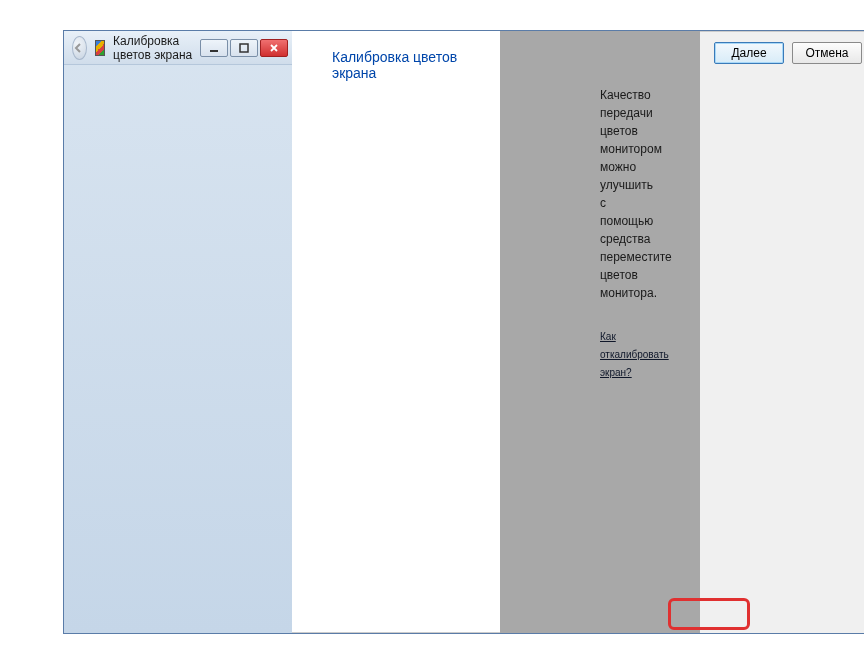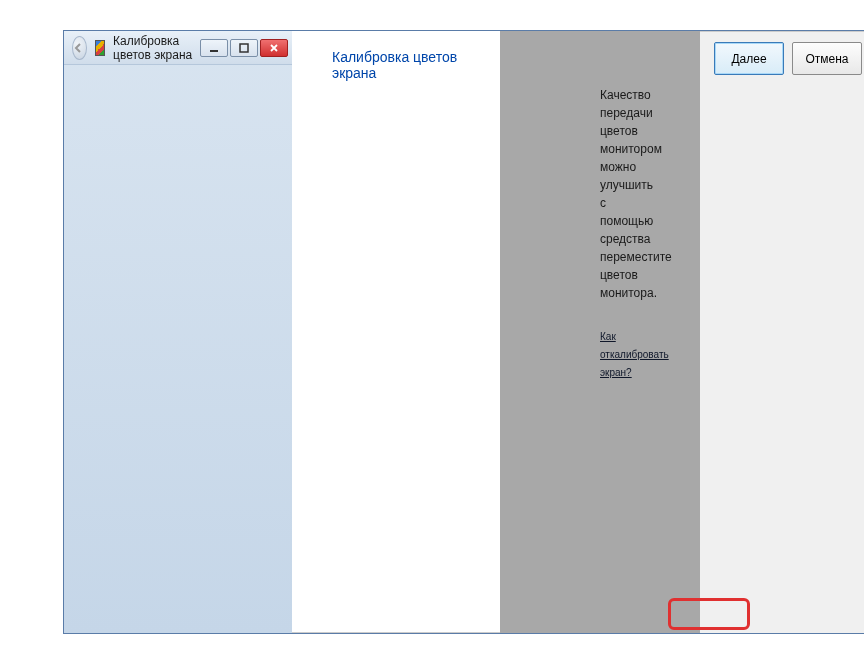--- a/index.html
+++ b/index.html
@@ -119,21 +119,21 @@
     .footer-area {
       background: #f0f0f0;
       border-top: 1px solid #ccc;
       padding: 10px 14px;
       display: flex;
       justify-content: flex-end;
       gap: 8px;
     }
     .btn {
       min-width: 70px;
-      height: 33px;
+      height: 22px;
       border: 1px solid #8a8a8a;
       background: linear-gradient(to bottom, #fdfdfd, #e8e8e8);
       font-size: 12px;
       font-family: inherit;
       cursor: pointer;
       border-radius: 2px;
       padding: 0 12px;
     }
     .btn-primary {
       border: 1px solid #3a7ab8;

